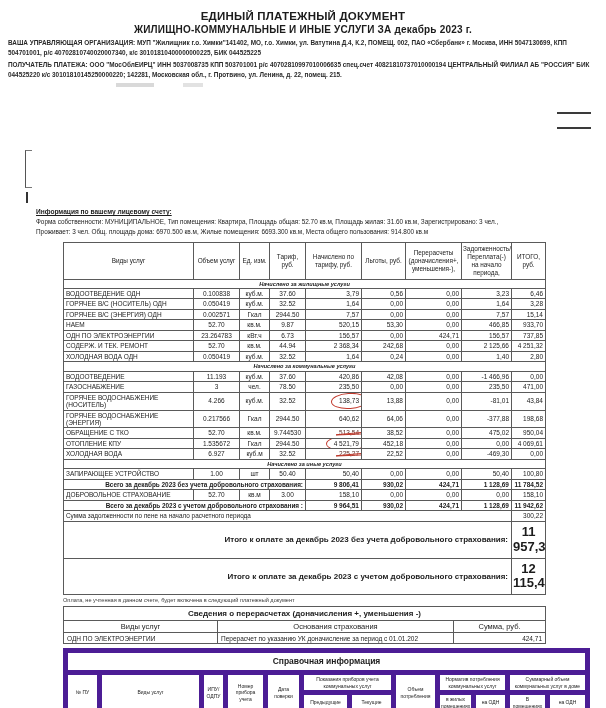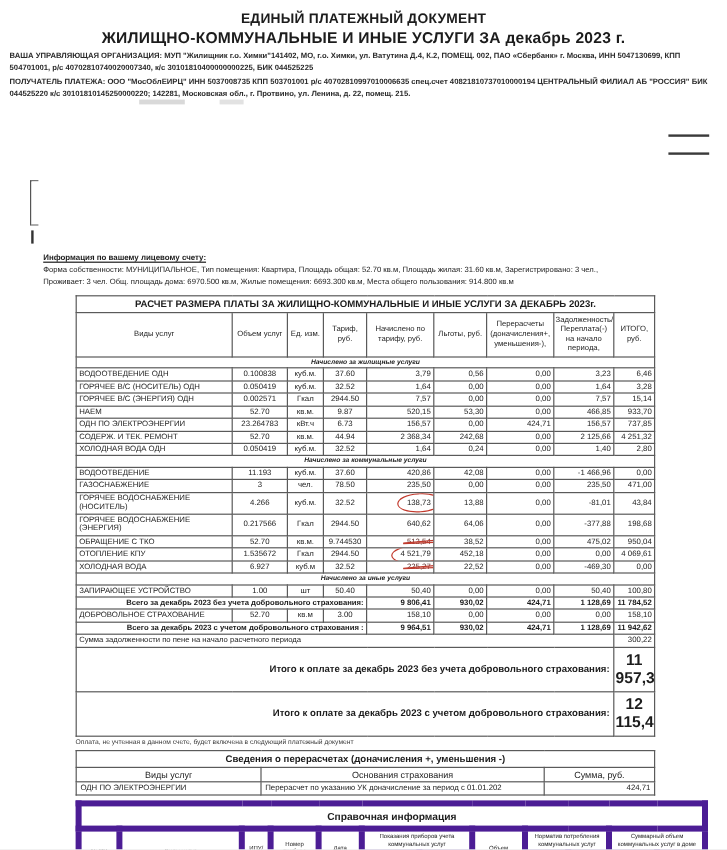--- a/index.html
+++ b/index.html
@@ -1,20 +1,20 @@
 <!DOCTYPE html>
 <html><head>
 <meta charset="utf-8">
 <style>
   html,body{margin:0;padding:0;background:#e8e8e8;}
   .doc{position:relative;width:606px;height:708px;background:#ffffff;overflow:hidden;
        font-family:"Liberation Sans", sans-serif;color:#1c1c1c;}
   .titleblock{padding-top:10px;text-align:center;}
   .t1{font-size:11.5px;font-weight:bold;letter-spacing:.2px;}
-  .t2{font-size:13px;font-weight:bold;letter-spacing:.2px;margin-top:2px;}
+  .t2{font-size:10px;font-weight:bold;letter-spacing:.2px;margin-top:2px;}
   .hdrinfo{margin:3px 8px 0 8px;font-size:6.4px;line-height:1.5;font-weight:bold;color:#2a2a2a;}
   
   .art-line{position:absolute;background:#3a3a3a;height:1.6px;width:34px;left:557px;}
   .art-bracket{position:absolute;left:25px;top:150px;width:6px;height:36px;
                border-left:1.2px solid #555;border-top:1.2px solid #777;border-bottom:1.2px solid #777;}
   .art-tick{position:absolute;left:26px;top:192px;width:2px;height:11px;background:#333;}
   .art-strip1{position:absolute;left:116px;top:83px;width:38px;height:4px;background:#d9d9d9;}
   .art-strip2{position:absolute;left:183px;top:83px;width:20px;height:4px;background:#e2e2e2;}
   .acct{margin:128px 8px 0 36px;font-size:6.4px;line-height:1.5;}
   .acct .h{font-weight:bold;text-decoration:underline;font-size:6.6px;}
@@ -91,23 +91,20 @@
         <col style="width:46px">
         <col style="width:30px">
         <col style="width:36px">
       <col style="width:56px">
         <col style="width:44px">
         <col style="width:56px">
         <col style="width:50px">
         <col style="width:34px">
     </colgroup>
     <tbody id="calc-body">
-      <tr>
-        <td class="tbl-title" colspan="9">РАСЧЕТ РАЗМЕРА ПЛАТЫ ЗА ЖИЛИЩНО-КОММУНАЛЬНЫЕ И ИНЫЕ УСЛУГИ ЗА ДЕКАБРЬ 2023г.</td>
-      </tr>
       <tr class="head">
         <th>Виды услуг</th>
         <th>Объем услуг</th>
         <th>Ед. изм.</th>
         <th>Тариф, руб.</th>
         <th>Начислено по тарифу, руб.</th>
         <th>Льготы, руб.</th>
         <th>Перерасчеты (доначисления+, уменьшения-),</th>
         <th>Задолженность/ Переплата(-) на начало периода,</th>
         <th>ИТОГО, руб.</th>

